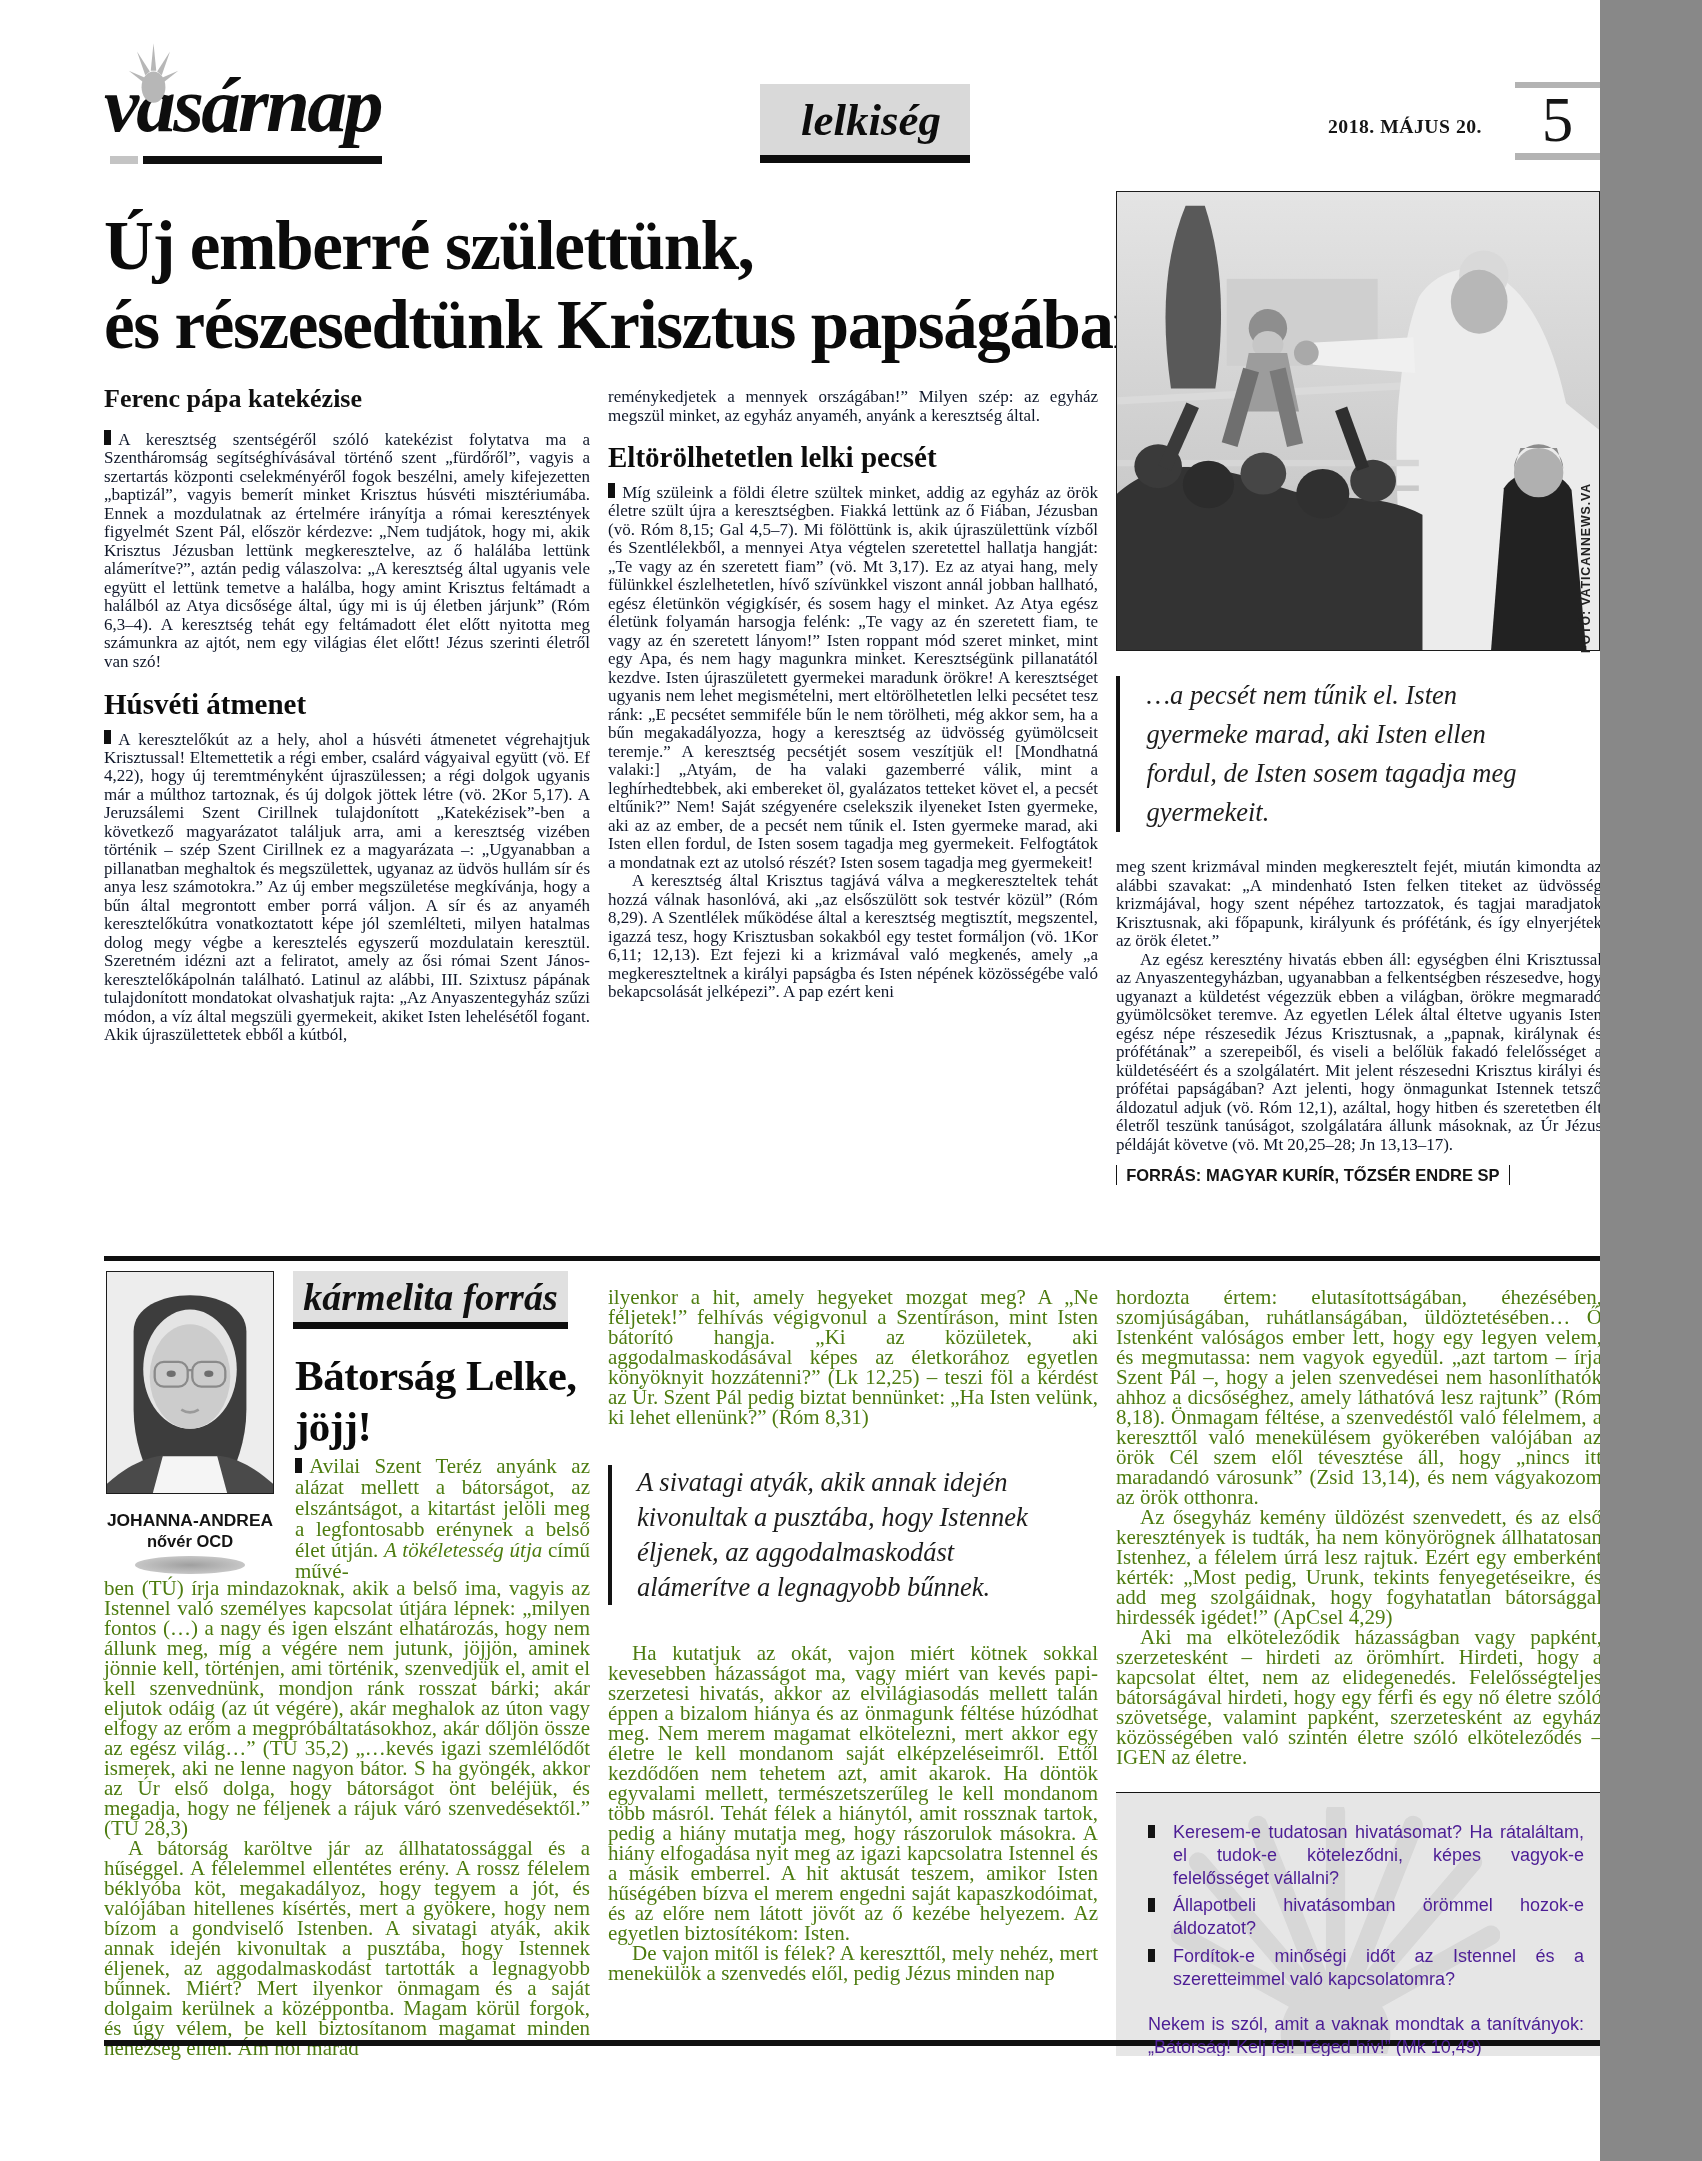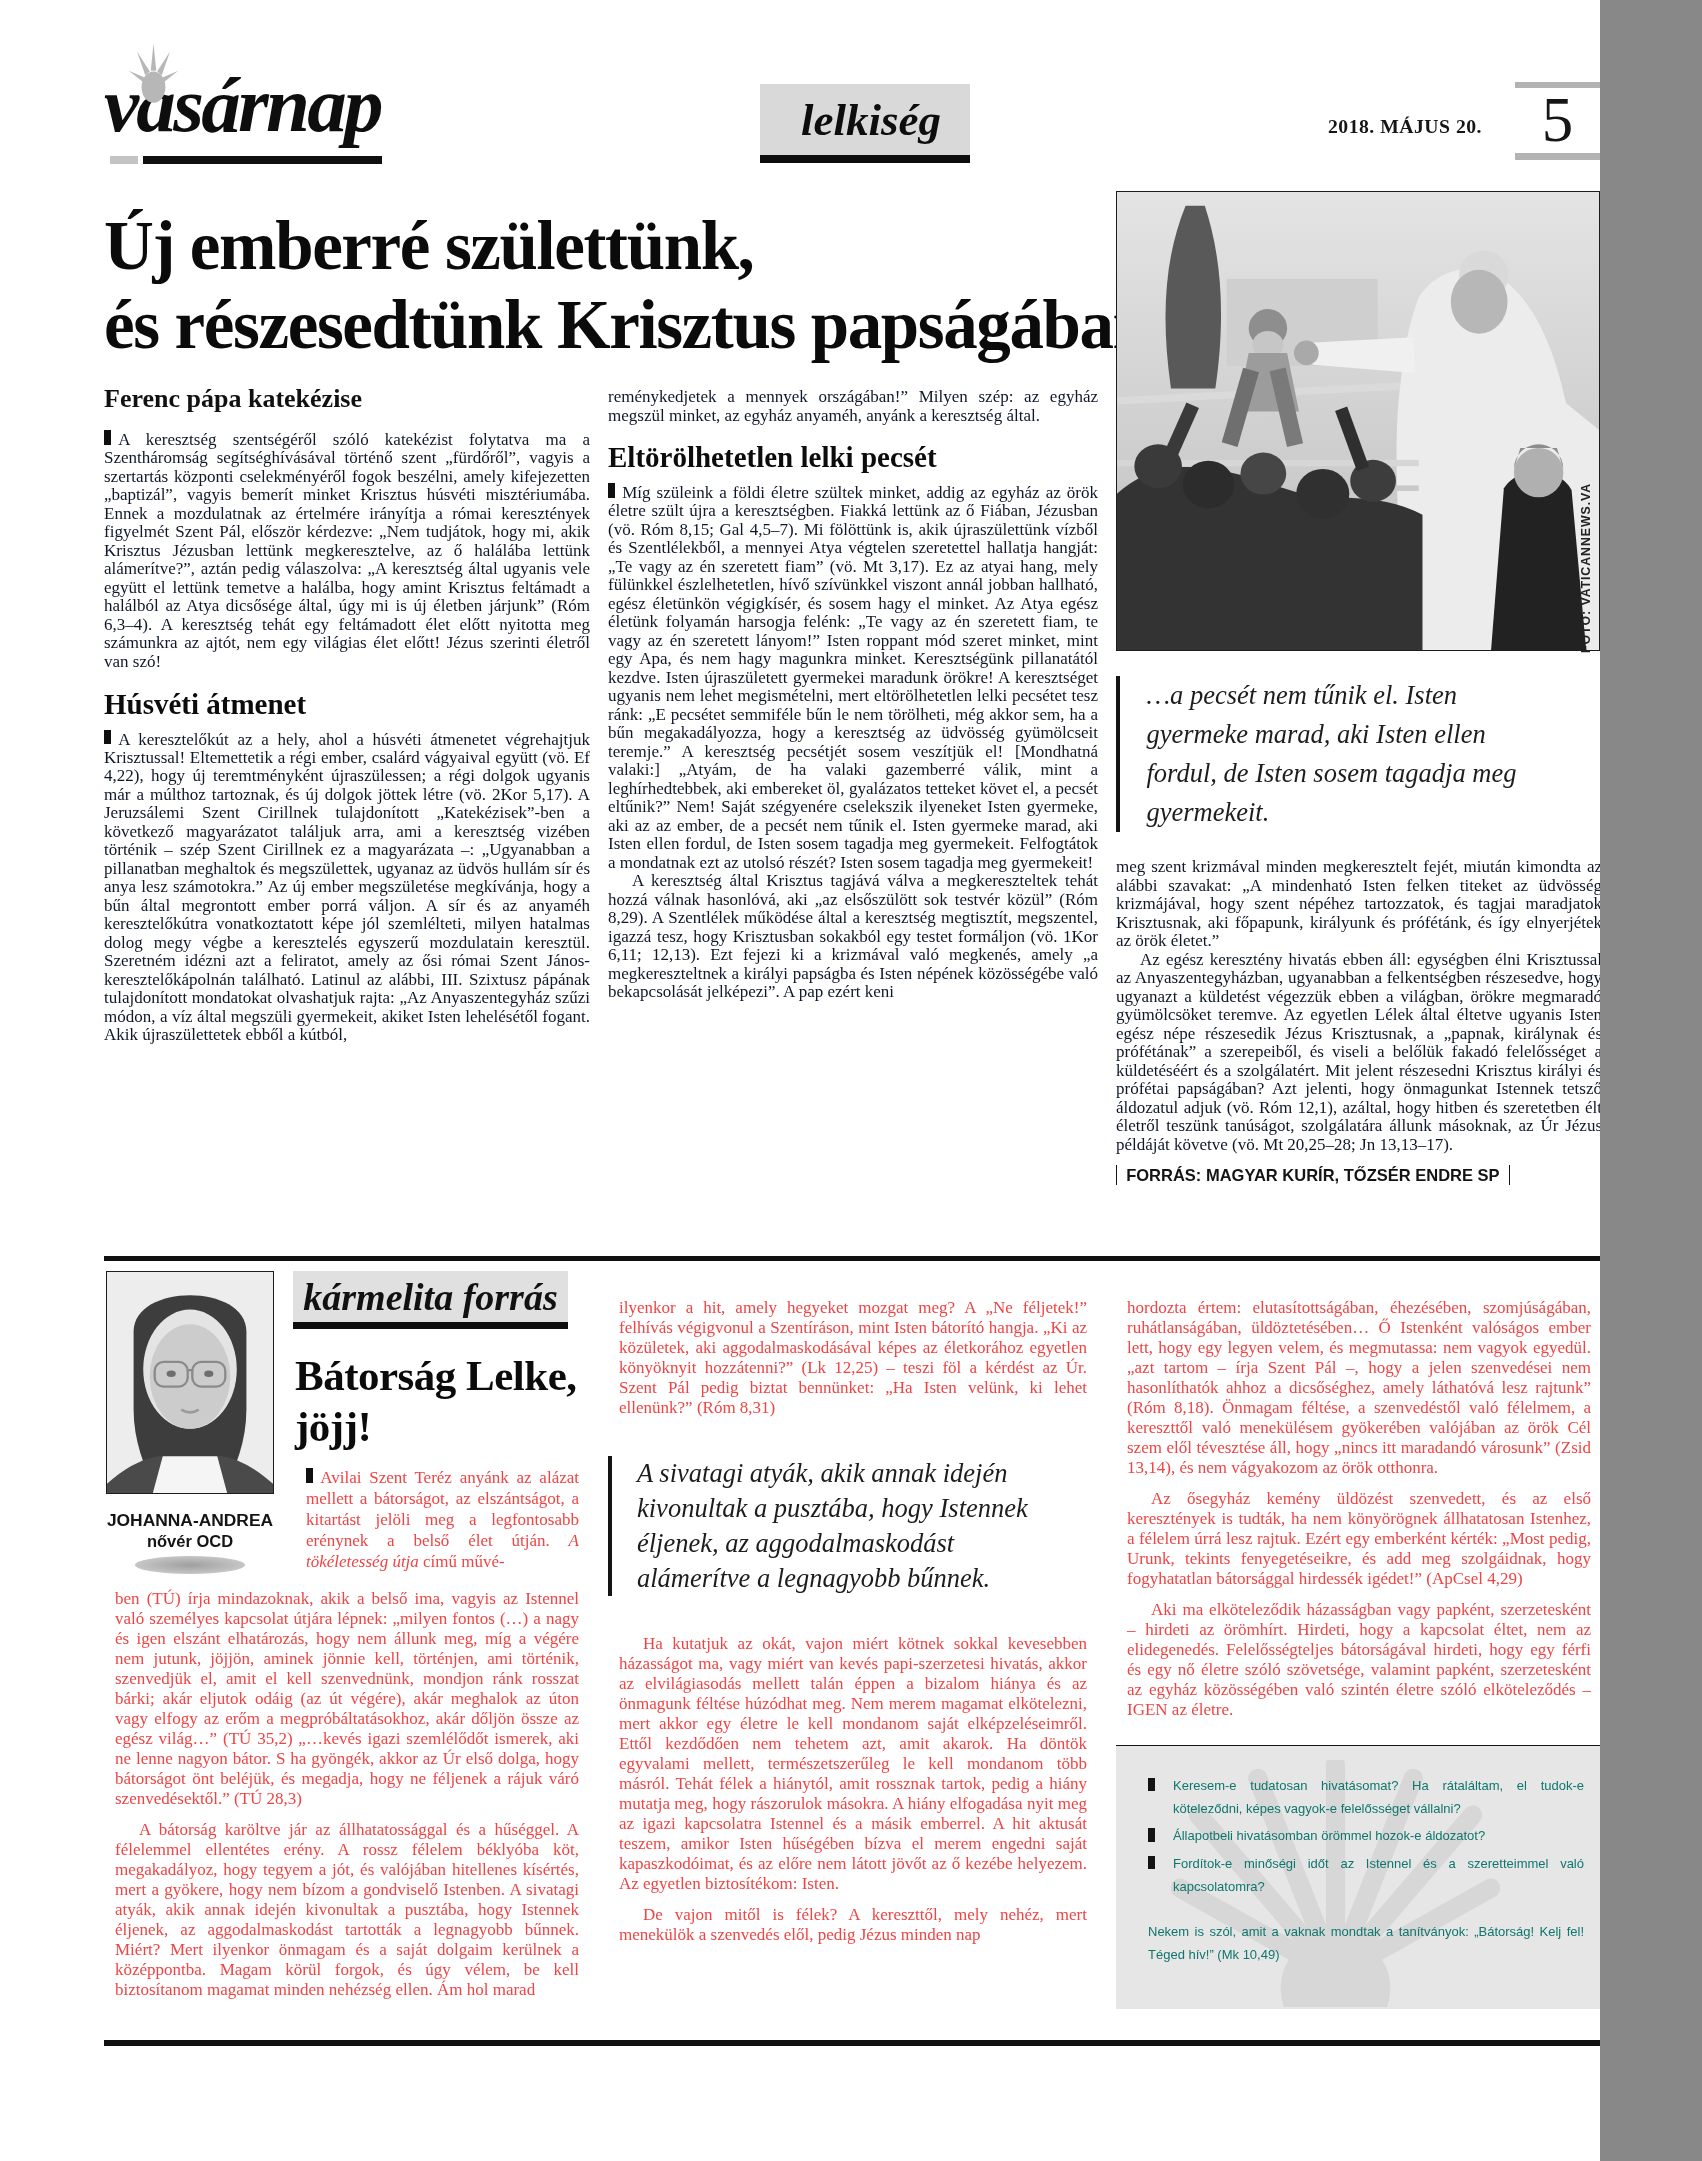--- a/index.html
+++ b/index.html
@@ -24,21 +24,21 @@
   .pagenum{position:absolute;left:1515px;top:82px;width:85px;text-align:center;}
   .pn-rule{width:85px;height:6.4px;background:#b3b3b3;}
   .pn-digit{font-size:63px;line-height:65px;font-weight:normal;color:#161616;}
 
   
   .headline{position:absolute;left:104px;top:207px;width:1501px;font-weight:bold;
         font-size:69px;line-height:79px;letter-spacing:-1.4px;color:#0b0b0b;}
   .col{position:absolute;}
   .kicker1{font-weight:bold;font-size:26px;line-height:28px;margin:0 0 17.4px 0;}
   .para{font-size:17px;line-height:18.5px;text-align:justify;margin:0;color:#0f172a;}
-  .b-para{font-size:17px;line-height:20px;text-align:justify;margin:11px;color:#ef4444;}
+  .b-para{font-size:21px;line-height:20px;text-align:justify;margin:0;color:#4d7c0f;}
   .indent{text-indent:24px;}
   .h2{font-weight:bold;font-size:29px;line-height:30px;margin:17.4px 0 11px 0;color:#0c0c0c;}
   .pmark{display:inline-block;width:6.9px;height:14.6px;background:#101010;margin-right:7.3px;}
   .photo-frame{width:482px;height:458px;border:1.8px solid #1c1c1c;box-sizing:content-box;}
   .photo-frame svg{display:block;width:100%;height:100%;}
   .photo-credit{position:absolute;left:1579px;top:462px;height:191px;width:15.6px;
         writing-mode:vertical-rl;transform:rotate(180deg);
         font-family:"Liberation Sans","DejaVu Sans",sans-serif;font-weight:bold;font-size:12.4px;
         letter-spacing:0.9px;color:#222;}
   .pq{border-left:4.1px solid #141414;padding-left:26.5px;font-style:italic;
@@ -67,21 +67,21 @@
   .btitle{position:absolute;left:295px;top:1350px;width:302px;font-weight:bold;
         font-size:43px;line-height:51px;letter-spacing:-0.5px;color:#0b0b0b;}
   .bintro{position:absolute;left:295px;top:1456px;width:295px;}
   .bcol1full{position:absolute;left:104px;top:1578px;width:486px;}
   .bcol2{position:absolute;left:608px;top:1287px;width:490px;}
   .bcol3{position:absolute;left:1116px;top:1287px;width:486px;}
 
   .question-box{position:relative;margin-top:25px;width:500px;height:264px;box-sizing:border-box;
         background:#e6e6e6;border-top:1.8px solid #141414;padding:27.5px 32px 0 32px;overflow:hidden;}
   .question-box .qb-content{position:relative;z-index:1;
-        font-family:"Liberation Sans","DejaVu Sans",sans-serif;font-size:13px;line-height:23px;color:#0f766e;}
+        font-family:"Liberation Sans","DejaVu Sans",sans-serif;font-size:18px;line-height:23px;color:#4c1d95;}
   .question-box ul{list-style:none;margin:0;padding:0;}
   .question-box li{position:relative;padding-left:25px;margin-bottom:4.6px;text-align:justify;}
   .question-box li::before{content:"";position:absolute;left:0;top:4.1px;width:7.3px;height:13.7px;background:#141414;}
   .qb-closing{margin:22px 0 0 0;text-align:justify;}
   .watermark{position:absolute;left:55px;top:13.7px;z-index:0;opacity:0.75;}
   .footer-rule{position:absolute;left:104px;top:2040px;width:1511px;height:5.5px;background:#101010;}
 
   .it{font-style:italic;}
 </style>
 </head>

